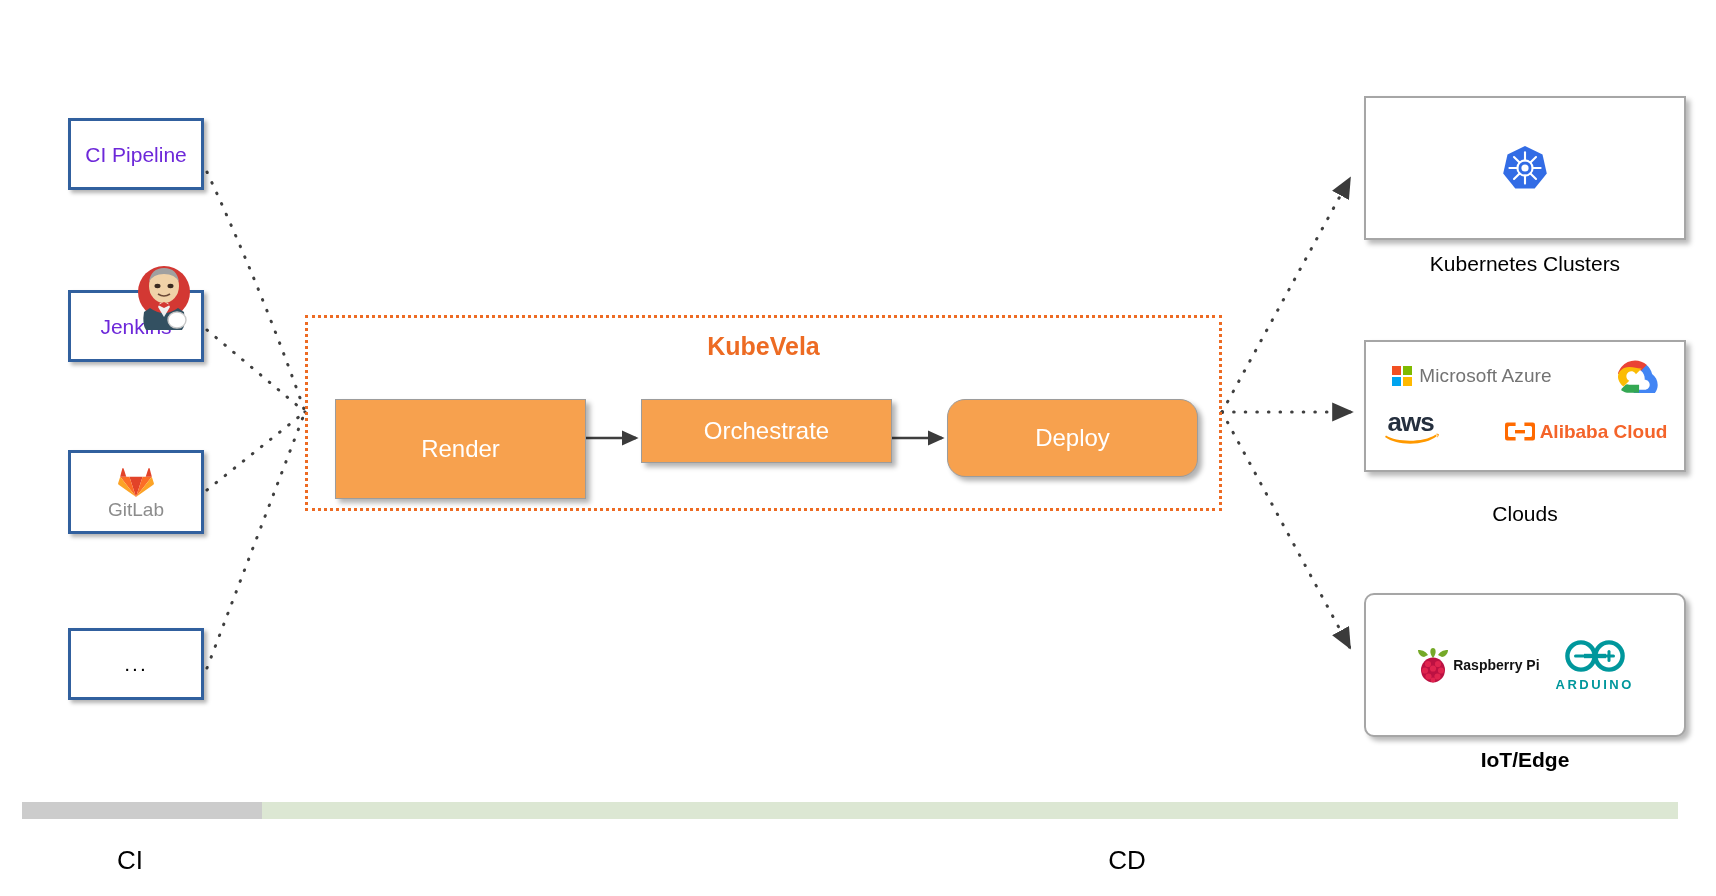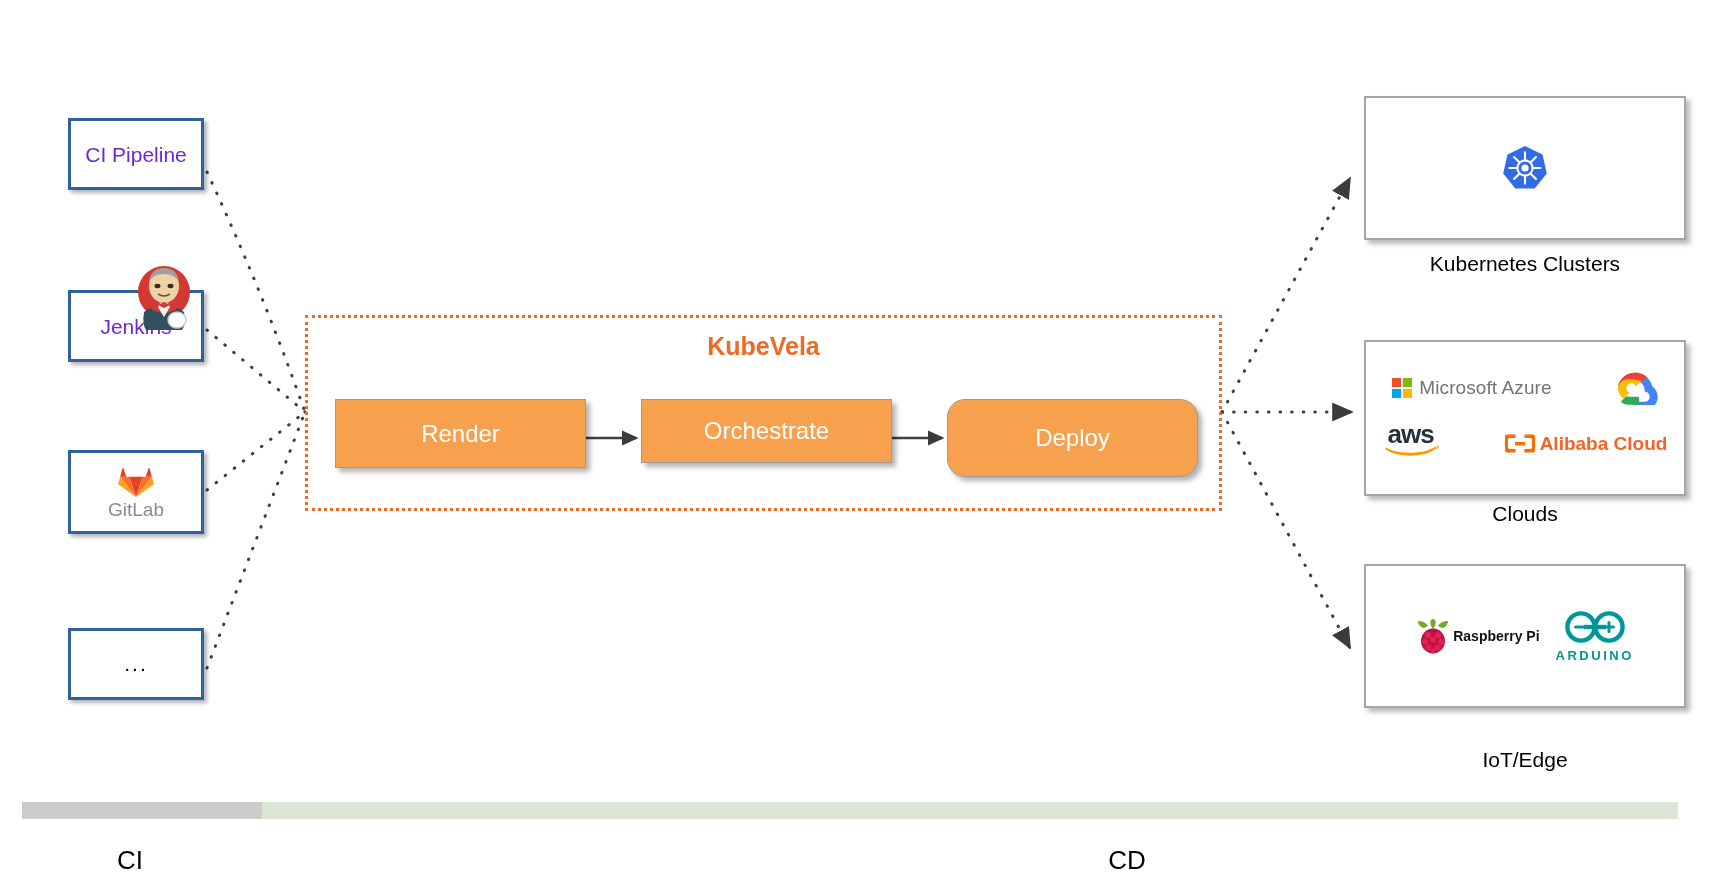--- a/index.html
+++ b/index.html
@@ -155,21 +155,21 @@
   </div>
 
   <div class="src-box" style="left:68px;top:628px;width:136px;height:72px;">
     <span class="dots-lbl">...</span>
   </div>
 
   <div id="kubevela-container" style="left:305px;top:315px;width:917px;height:196px;">
     <div id="kubevela-title" style="top:14px;left:0;">KubeVela</div>
   </div>
 
-  <div class="stage-box" style="left:335px;top:399px;width:251px;height:69px;">
+  <div class="stage-box" style="left:335px;top:399px;width:251px;height:100px;">
     <span>Render</span>
   </div>
   <div class="stage-box" style="left:641px;top:399px;width:251px;height:64px;">
     <span>Orchestrate</span>
   </div>
   <div class="stage-box" style="left:947px;top:399px;width:251px;height:78px;border-radius:18px;">
     <span>Deploy</span>
   </div>
 
   <div class="tgt-box" style="left:1364px;top:96px;width:322px;height:144px;">
@@ -184,21 +184,21 @@
         <line x1="13" y1="13" x2="18.6" y2="18.6"></line>
         <line x1="29.4" y1="29.4" x2="35" y2="35"></line>
         <line x1="35" y1="13" x2="29.4" y2="18.6"></line>
         <line x1="18.6" y1="29.4" x2="13" y2="35"></line>
       </g>
       <circle cx="24" cy="24" r="3.6" fill="#FFFFFF"></circle>
     </svg>
   </div>
   <div class="tgt-cap" style="left:1364px;top:252px;width:322px;">Kubernetes Clusters</div>
 
-  <div class="tgt-box" style="left:1364px;top:340px;width:322px;height:156px;flex-direction:column;gap:18px;">
+  <div class="tgt-box" style="left:1364px;top:340px;width:322px;height:132px;flex-direction:column;gap:18px;">
     <div class="logo-row" style="gap:66px;">
       <div class="logo-row">
         <svg width="20" height="20" viewBox="0 0 20 20">
           <rect x="0" y="0" width="9" height="9" fill="#F25022"></rect>
           <rect x="11" y="0" width="9" height="9" fill="#7FBA00"></rect>
           <rect x="0" y="11" width="9" height="9" fill="#00A4EF"></rect>
           <rect x="11" y="11" width="9" height="9" fill="#FFB900"></rect>
         </svg>
         <span class="az-txt">Microsoft Azure</span>
       </div>
@@ -222,21 +222,21 @@
           <path d="M2.2,1.5 h8.4 v3.4 h-6 a1.6,1.6 0 0 0 -1.6,1.6 v8 a1.6,1.6 0 0 0 1.6,1.6 h6 v3.4 h-8.4 a2.2,2.2 0 0 1 -2.2,-2.2 v-13.6 a2.2,2.2 0 0 1 2.2,-2.2 z" fill="#FF6A00"></path>
           <path d="M27.8,1.5 h-8.4 v3.4 h6 a1.6,1.6 0 0 1 1.6,1.6 v8 a1.6,1.6 0 0 1 -1.6,1.6 h-6 v3.4 h8.4 a2.2,2.2 0 0 0 2.2,-2.2 v-13.6 a2.2,2.2 0 0 0 -2.2,-2.2 z" fill="#FF6A00"></path>
           <rect x="10" y="9" width="10" height="3.4" fill="#FF6A00"></rect>
         </svg>
         <span class="ali-txt">Alibaba Cloud</span>
       </div>
     </div>
   </div>
   <div class="tgt-cap" style="left:1364px;top:502px;width:322px;">Clouds</div>
 
-  <div class="tgt-box" style="left:1364px;top:564px;width:322px;height:144px;gap:16px;">
+  <div class="tgt-box" style="left:1364px;top:593px;width:322px;height:144px;gap:16px;border-radius:10px;">
     <div class="logo-row">
       <svg width="34" height="36" viewBox="0 0 34 36">
         <path d="M12,8 C8,2 2,3 2,3 c0,0 0,6 6,7 z" fill="#75A928"></path>
         <path d="M22,8 C26,2 32,3 32,3 c0,0 0,6 -6,7 z" fill="#75A928"></path>
         <path d="M17,11 C13,6 14,1 17,1 c3,0 4,5 0,10 z" fill="#75A928"></path>
         <ellipse cx="17" cy="23" rx="12" ry="12.5" fill="#BC1142"></ellipse>
         <g fill="#E0244F">
           <circle cx="12" cy="17" r="3.1"></circle>
           <circle cx="22" cy="17" r="3.1"></circle>
           <circle cx="17" cy="21.5" r="3.1"></circle>
@@ -258,21 +258,21 @@
         </g>
         <g stroke="#00979C" stroke-width="3" stroke-linecap="round">
           <line x1="11.5" y1="17" x2="20.5" y2="17"></line>
           <line x1="40.5" y1="17" x2="49.5" y2="17"></line>
           <line x1="45" y1="12.5" x2="45" y2="21.5"></line>
         </g>
       </svg>
       <div class="ard-txt">ARDUINO</div>
     </div>
   </div>
-  <div class="tgt-cap" style="left:1364px;top:748px;width:322px;">IoT/Edge</div>
+  <div class="tgt-cap" style="left:1364px;top:748px;width:322px;font-weight:bold;">IoT/Edge</div>
 
   <div id="phase-bar" style="left:22px;top:802px;width:1656px;height:17px;">
     <div class="phase-seg" style="width:240px;background:#CCCCCC;"></div>
     <div class="phase-seg" style="flex:1;background:#DCE7D3;"></div>
   </div>
   <div class="phase-cap" style="left:90px;top:845px;width:80px;">CI</div>
   <div class="phase-cap" style="left:1087px;top:845px;width:80px;">CD</div>
 
 </div>
 

